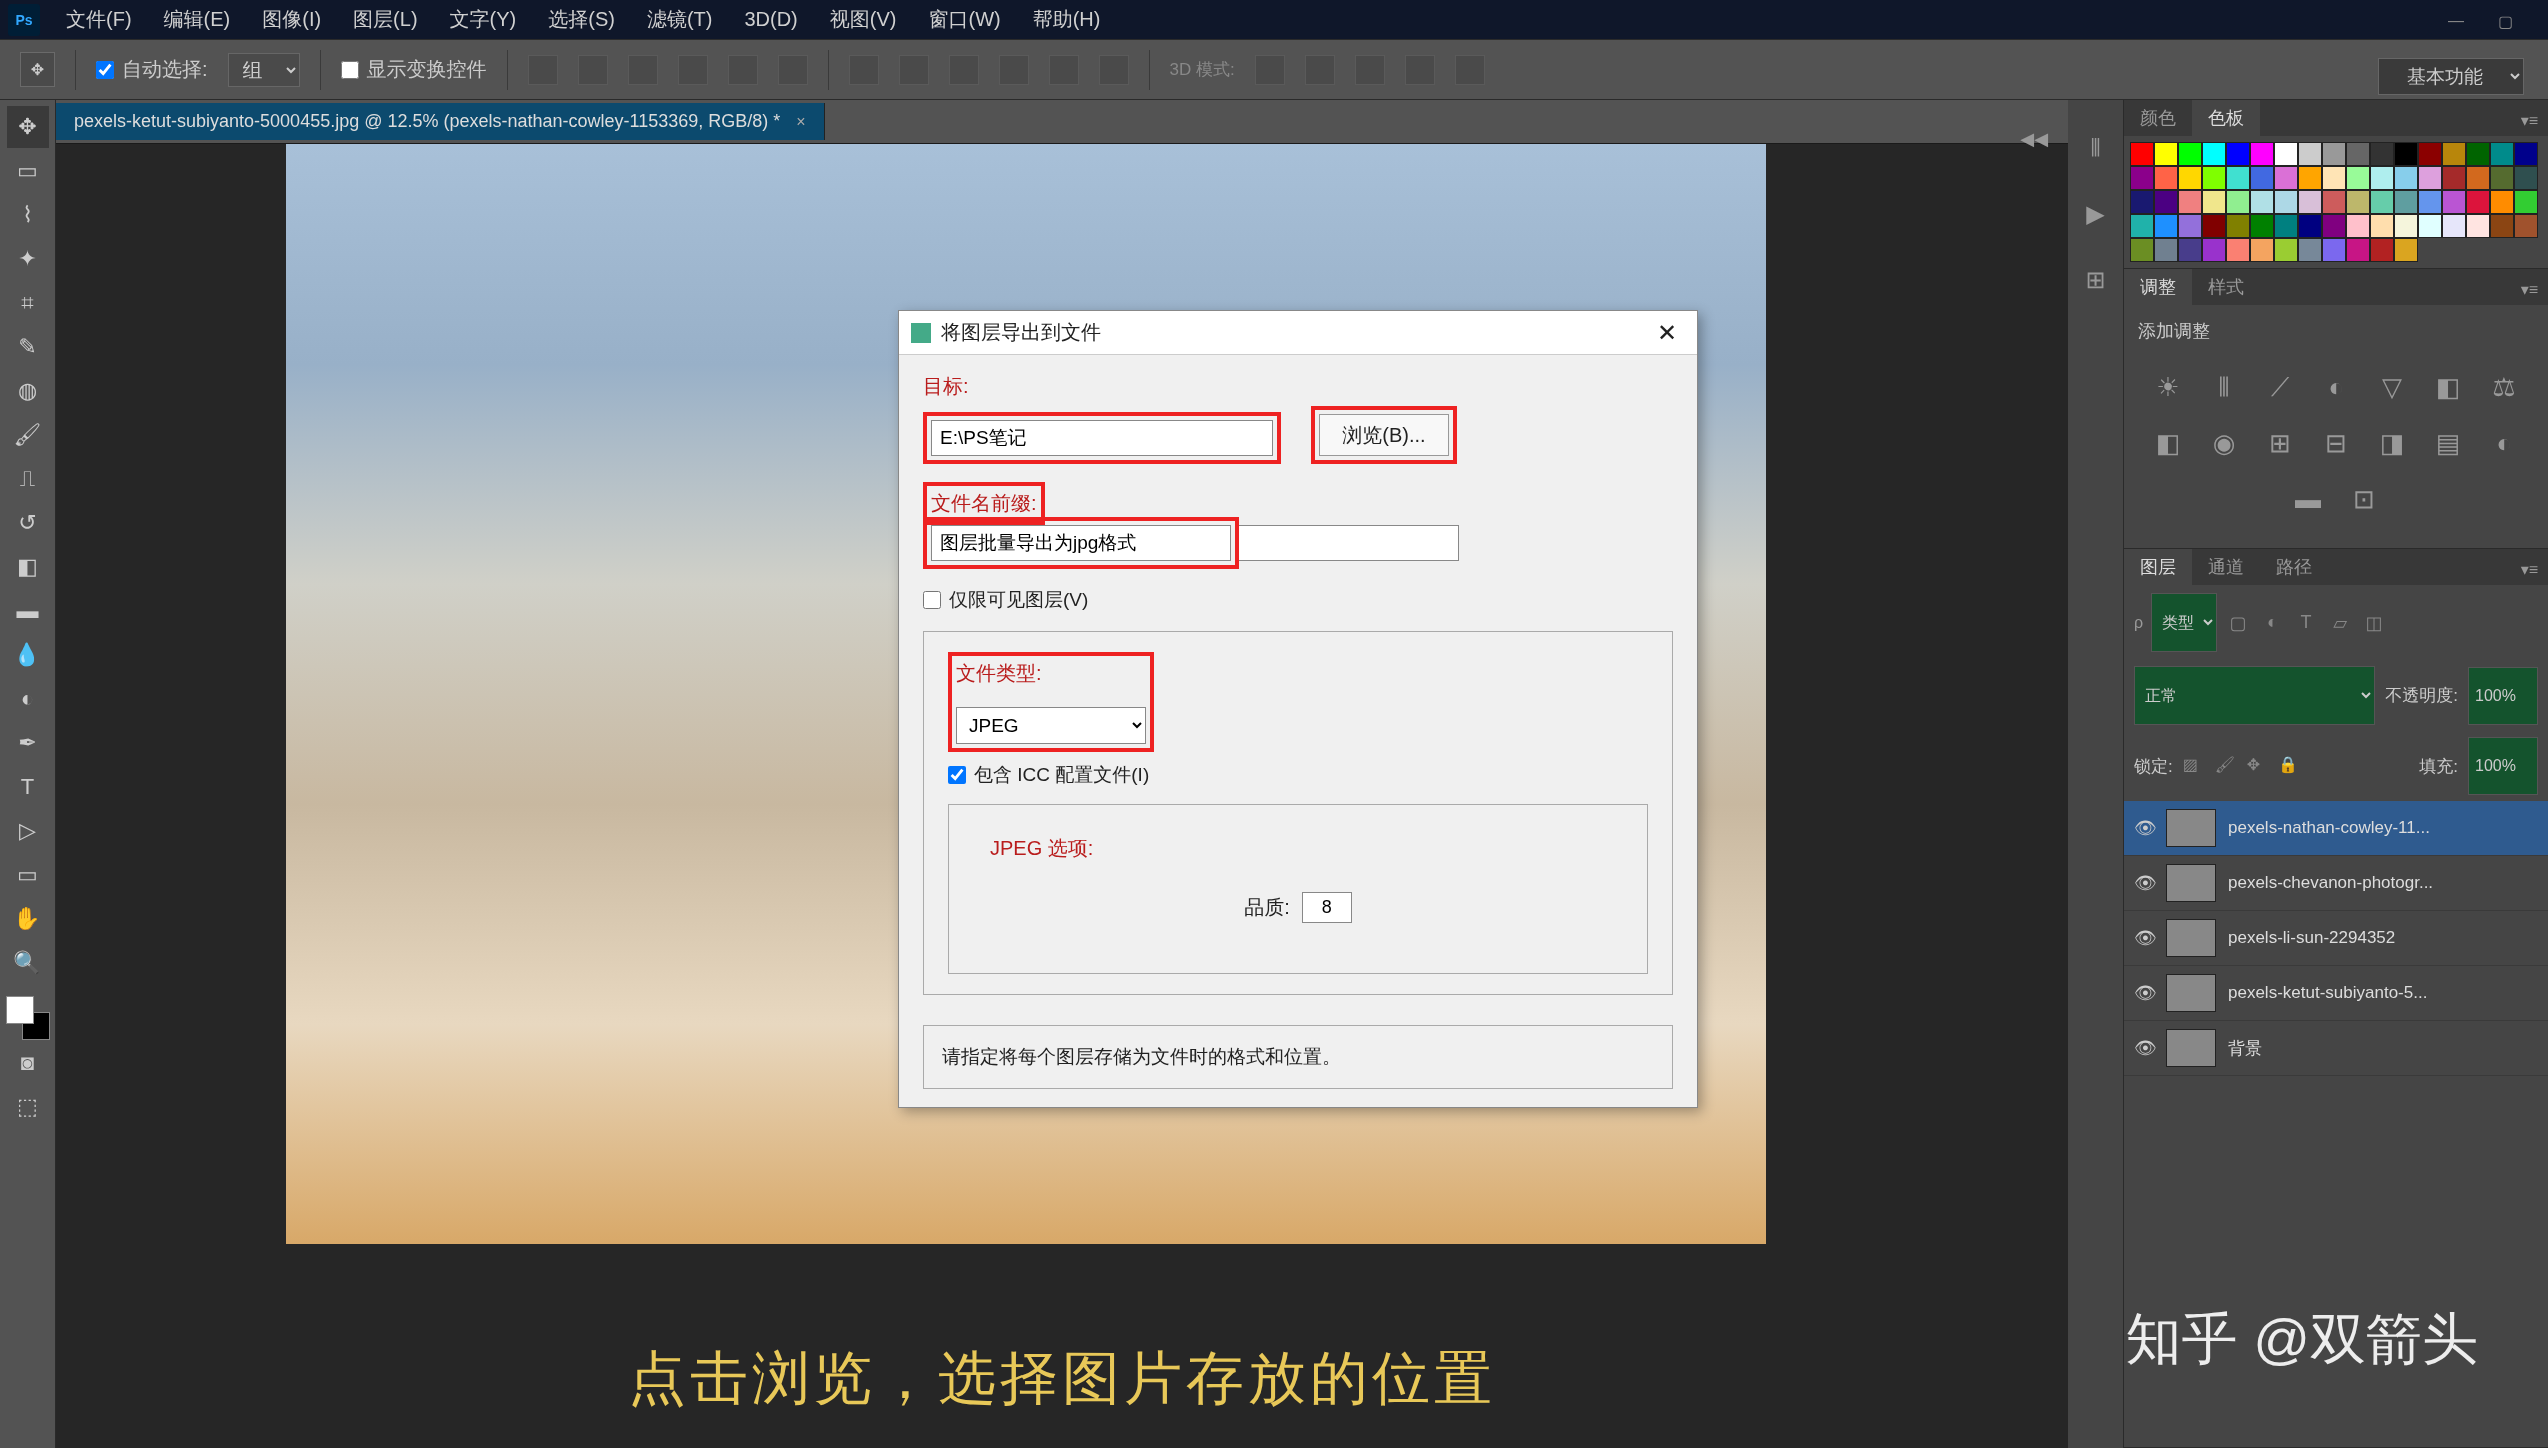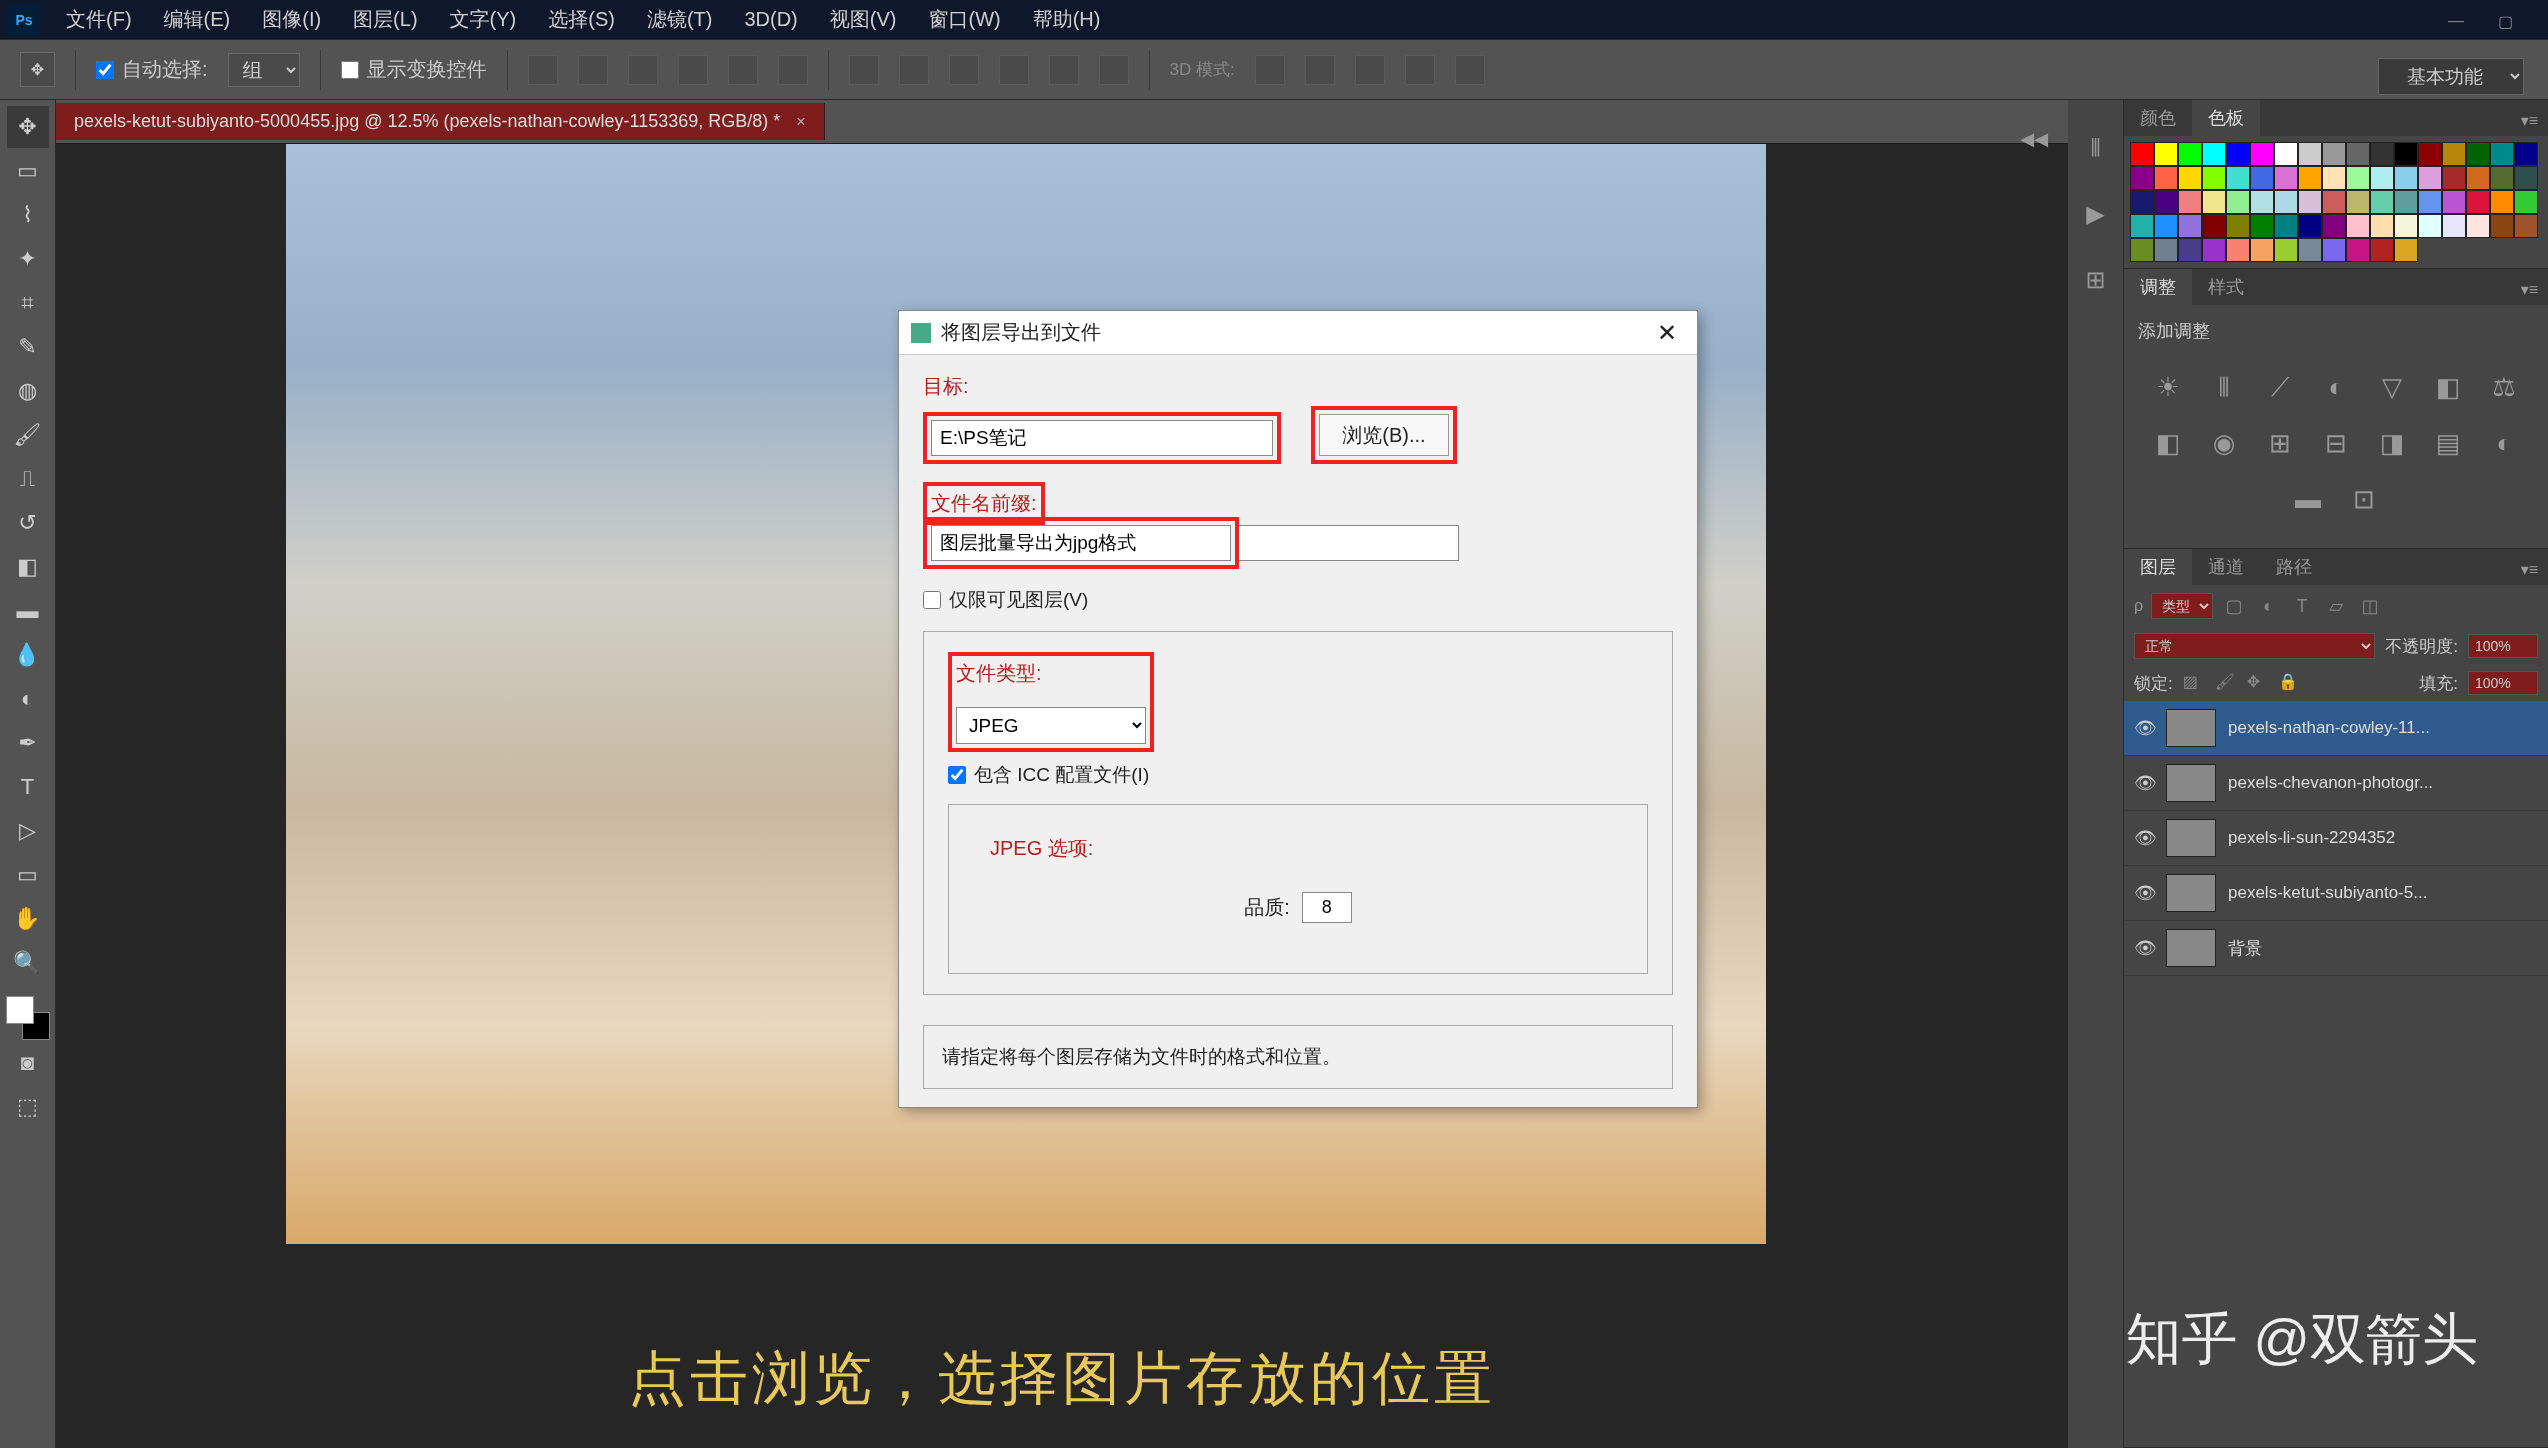--- a/index.html
+++ b/index.html
@@ -16,39 +16,39 @@
 .opt-disabled{color:#6a6a6a;background:#4a4a4a;border:1px solid #5a5a5a;width:30px;height:30px}
 .main-area{display:flex;height:1348px}
 .toolbox{width:56px;background:#535353;border-right:1px solid #2a2a2a;display:flex;flex-direction:column;align-items:center;padding:6px 0;gap:2px}
 .tool{width:42px;height:42px;display:flex;align-items:center;justify-content:center;color:#ccc;cursor:pointer;font-size:22px;position:relative}
 .tool.active{background:#3a3a3a}
 .tool-colors{margin-top:10px;position:relative;width:44px;height:44px}
 .tool-colors .fg{position:absolute;width:28px;height:28px;background:#fff;border:1px solid #888;top:0;left:0;z-index:2}
 .tool-colors .bg{position:absolute;width:28px;height:28px;background:#000;border:1px solid #888;bottom:0;right:0}
 .canvas-area{flex:1;background:#262626;position:relative;overflow:hidden}
 .doc-tab{background:#535353;height:44px;display:flex;align-items:center;border-bottom:1px solid #1a1a1a}
-.tab{background:#7f1d1d;color:#ddd;font-size:18px;padding:8px 18px;display:flex;align-items:center;gap:16px;border-right:1px solid #222}
+.tab{background:#0c4a6e;color:#ddd;font-size:18px;padding:8px 18px;display:flex;align-items:center;gap:16px;border-right:1px solid #222}
 .tab .x{color:#aaa;font-size:16px}
 .canvas{position:absolute;top:44px;left:230px;width:1480px;height:1100px;background:linear-gradient(to bottom,#a8c0d8 0%,#98b0c8 20%,#d0d0c8 40%,#c8b8a0 60%,#e8d8c0 80%,#d8a868 100%)}
 .caption{position:absolute;bottom:30px;left:50%;transform:translateX(-50%);color:#e8c858;font-size:58px;font-family:"SimHei","Microsoft YaHei",sans-serif;letter-spacing:4px;z-index:5}
 .right-panels{width:480px;background:#454545;display:flex}
 .mini-dock{width:56px;background:#454545;border-right:1px solid #2a2a2a;display:flex;flex-direction:column;padding:30px 0;gap:30px;align-items:center}
 .dock-icon{width:36px;height:36px;color:#999;font-size:24px;display:flex;align-items:center;justify-content:center}
 .panel-stack{flex:1;display:flex;flex-direction:column}
 .panel{background:#454545;border-bottom:1px solid #2a2a2a}
 .panel-tabs{display:flex;background:#383838;height:36px;align-items:flex-end}
 .ptab{color:#999;font-size:18px;padding:6px 16px;cursor:pointer}
 .ptab.active{background:#454545;color:#ddd}
 .ptab-menu{margin-left:auto;color:#999;padding:6px 10px}
 .swatch-grid{display:flex;flex-wrap:wrap;padding:6px;gap:0}
 .swatch{width:24px;height:24px;border:1px solid #222}
 .panel-body{padding:14px;color:#ccc;font-size:18px}
 .adjust-icons{display:flex;flex-wrap:wrap;gap:24px;padding:14px 20px;justify-content:center}
 .adj-icon{width:32px;height:32px;color:#999;font-size:26px;display:flex;align-items:center;justify-content:center}
-.layers-panel select,.layers-panel input{background:#7f1d1d;border:1px solid #555;color:#ccc;font-size:14px;padding:3px 6px}
+.layers-panel select,.layers-panel input{background:#14532d;border:1px solid #555;color:#ccc;font-size:16px;padding:19px 6px}
 .layer-filter{display:flex;gap:8px;align-items:center;padding:8px 10px}
 .layer-filter .ficon{width:26px;height:26px;color:#888;font-size:18px;display:flex;align-items:center;justify-content:center}
 .blend-row{display:flex;align-items:center;gap:10px;padding:6px 10px}
 .lbl{color:#ccc;font-size:17px}
 .layer-list{max-height:280px;overflow:auto}
 .layer-row{display:flex;align-items:center;padding:8px 10px;gap:12px;border-bottom:1px solid #3a3a3a}
 .layer-row.sel{background:#2f5b8f}
 .eye{color:#ccc;font-size:18px;width:20px}
 .thumb{width:50px;height:38px;background:#888;border:1px solid #222}
 .layer-name{color:#ddd;font-size:17px;flex:1;white-space:nowrap;overflow:hidden;text-overflow:ellipsis}

